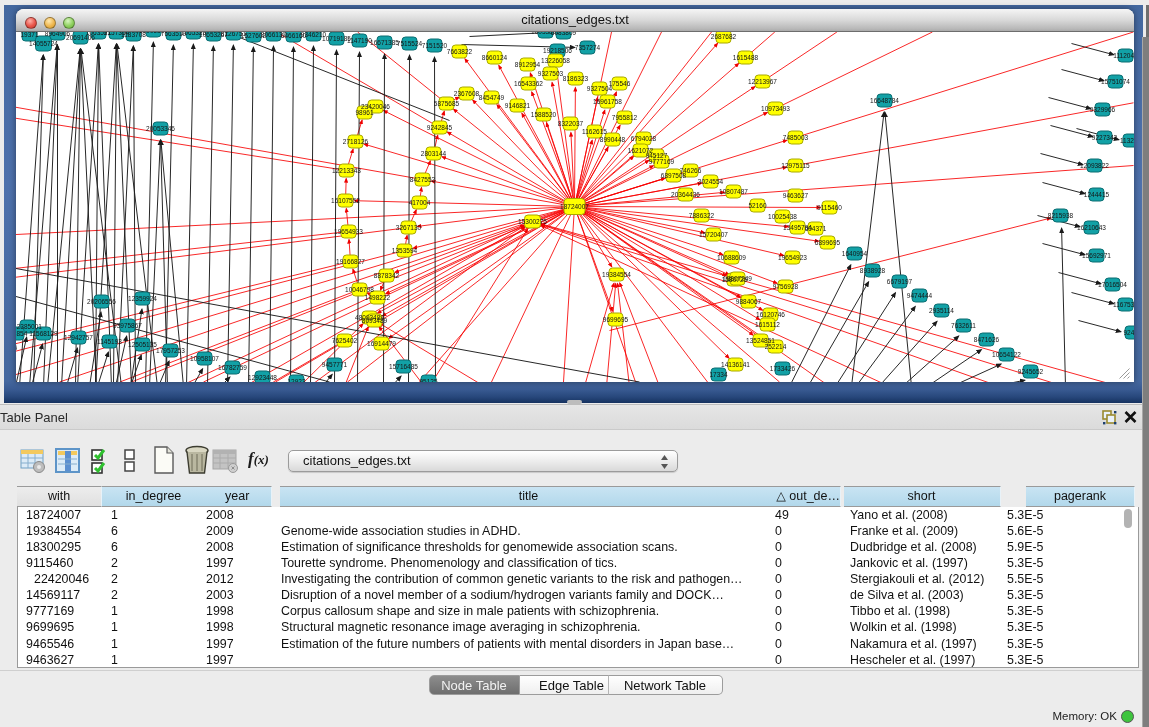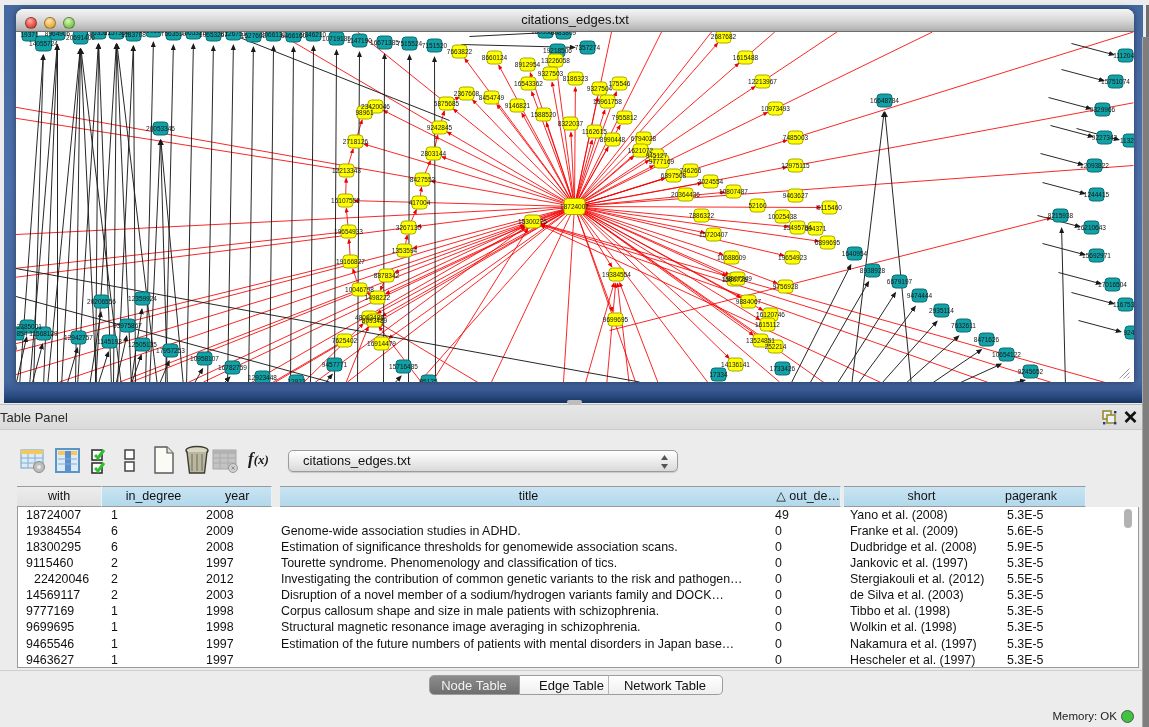--- a/index.html
+++ b/index.html
@@ -617,21 +617,21 @@
      <path d="M4.5 0 L8 5 H1 Z" fill="#555"></path>
       <path d="M4.5 14 L8 9 H1 Z" fill="#555"></path>
    </svg>
  </div>
  <div class="th" style="left:17px;width:85px;background:linear-gradient(#ededed,#e0e0e0)">with</div>
  <div class="th" style="left:102px;width:104px">in_degree</div>
  <div class="th" style="left:204px;width:67.5px">year</div>
  <div class="th" style="left:280px;width:498px">title</div>
  <div class="th" style="left:767px;width:74px;text-align:right;padding-left:5px">△ out_de…</div>
  <div class="th" style="left:843.5px;width:157px">short</div>
- <div class="th" style="left:977px;width:109px">pagerank</div>
+ <div class="th" style="left:1026px;width:109px">pagerank</div>
  <div class="abs tablebg">
     <div class="tr">
       <span style="left:8px">18724007</span>
       <span style="left:93px">1</span>
       <span style="left:188px">2008</span>
       <span style="left:757px">49</span>
       <span style="left:832px">Yano et al. (2008)</span>
       <span style="left:989px">5.3E-5</span>
     </div>
     <div class="tr">

